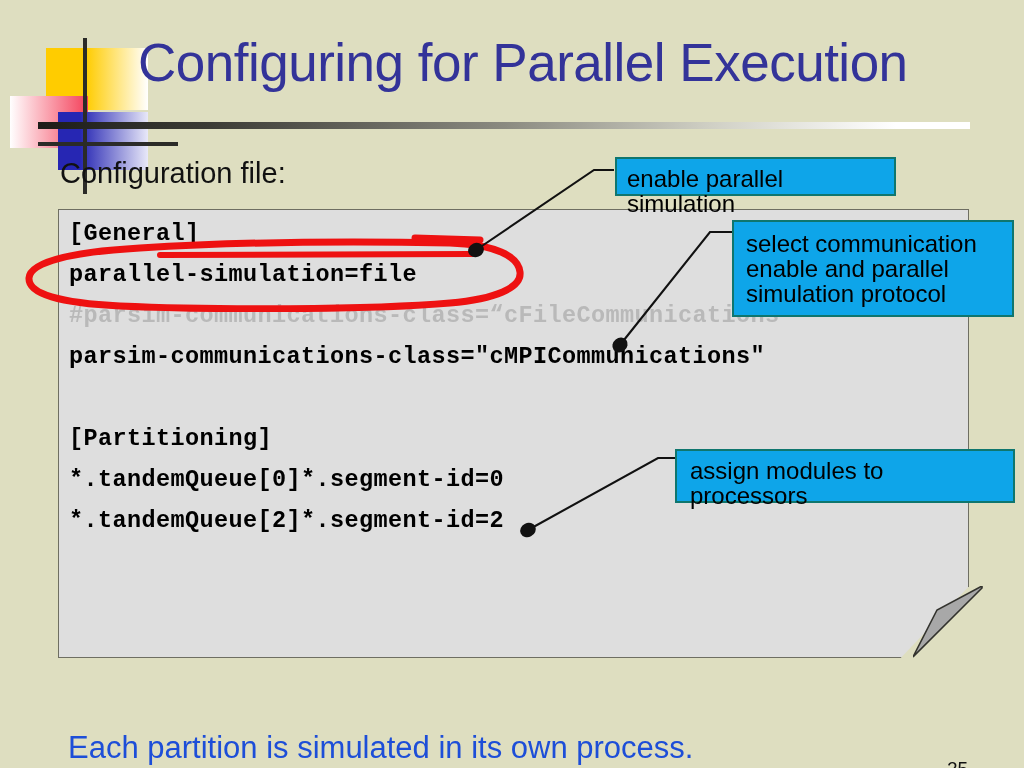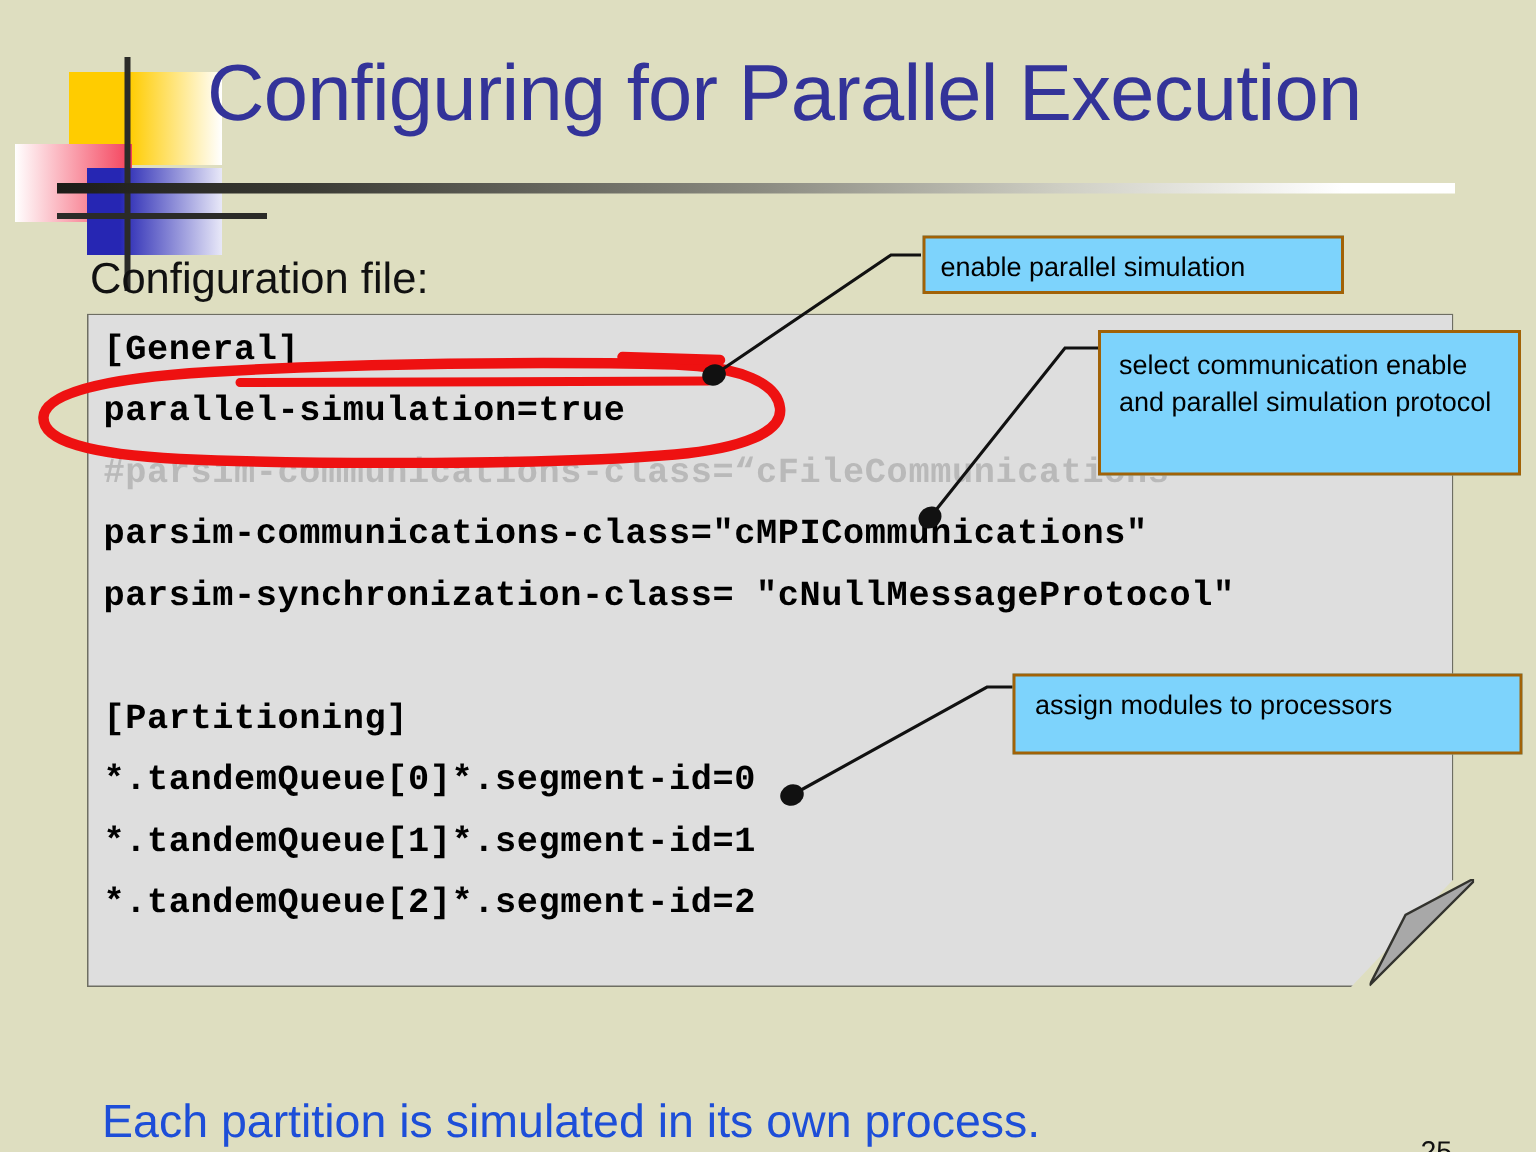--- a/index.html
+++ b/index.html
@@ -79,21 +79,21 @@
     top: 122px;
     width: 932px;
     height: 7px;
     background: linear-gradient(to right, #1c1c18 0%, #3b3b35 18%, #8a8a80 50%, #cfcfc4 72%, #ffffff 92%, #ffffff 100%);
   }
 
   
   #config-file-label {
     position: absolute;
     left: 50px;
-    top: 170px;
+    top: 157px;
     font-size: 29px;
     color: #111111;
     white-space: nowrap;
   }
 
   
   #doc-panel {
     position: absolute;
     left: 48px;
     top: 209px;
@@ -150,26 +150,26 @@
     position: absolute;
     left: 0; top: 0;
     width: 1024px;
     height: 768px;
     pointer-events: none;
   }
 
   
   .callout {
     position: absolute;
-    background: #7dd3fc;
-    border: 2px solid #a16207;
+    background: #0ea5e9;
+    border: 2px solid #0f766e;
     box-sizing: border-box;
     color: #000000;
     font-family: "Liberation Sans", sans-serif;
-    font-size: 18px;
+    font-size: 24px;
     line-height: 25px;
     padding: 6px 10px;
   }
   #callout-enable {
     left: 605px;  top: 157px;  width: 281px; height: 39px;
     padding-top: 7px;
   }
   #callout-select {
     left: 722px;  top: 220px;  width: 282px; height: 97px;
     padding-top: 9px; padding-left: 12px;
@@ -217,28 +217,26 @@
 
   <div id="config-file-label">Configuration file:</div>
 
   <div id="doc-panel">
     <div id="doc-body"></div>
     <svg id="doc-fold" viewBox="0 0 70 72">
       <polygon points="69,0 69,2 0,71 24,24" fill="#a8a8a8" stroke="#33332e" stroke-width="1.6"></polygon>
     </svg>
     <div id="code">
         <div class="code-line">[General]</div>
-        <div class="code-line">parallel-simulation=true</div>
+        <div class="code-line">parallel-simulation=file</div>
         <div class="code-line comment">#parsim-communications-class=“cFileCommunications”</div>
         <div class="code-line">parsim-communications-class="cMPICommunications"</div>
-        <div class="code-line">parsim-synchronization-class= "cNullMessageProtocol"</div>
         <div class="code-line blank"> </div>
         <div class="code-line">[Partitioning]</div>
         <div class="code-line">*.tandemQueue[0]*.segment-id=0</div>
-        <div class="code-line">*.tandemQueue[1]*.segment-id=1</div>
         <div class="code-line">*.tandemQueue[2]*.segment-id=2</div>
       </div>
   </div>
 
   <svg id="red-ellipse" viewBox="0 0 540 90">
     <path d="M 455 22 C 480 24, 508 32, 510 50 C 512 66, 485 77, 440 81
              C 360 88, 200 88, 110 84 C 50 81, 18 72, 19 56
              C 20 40, 60 30, 130 26 C 230 20, 350 19, 440 21 Z" fill="none" stroke="#ee1111" stroke-width="7" stroke-linecap="round"></path>
     <path d="M 405 16 L 470 18" fill="none" stroke="#ee1111" stroke-width="7" stroke-linecap="round"></path>
     <path d="M 150 33 L 462 32" fill="none" stroke="#ee1111" stroke-width="6" stroke-linecap="round"></path>

